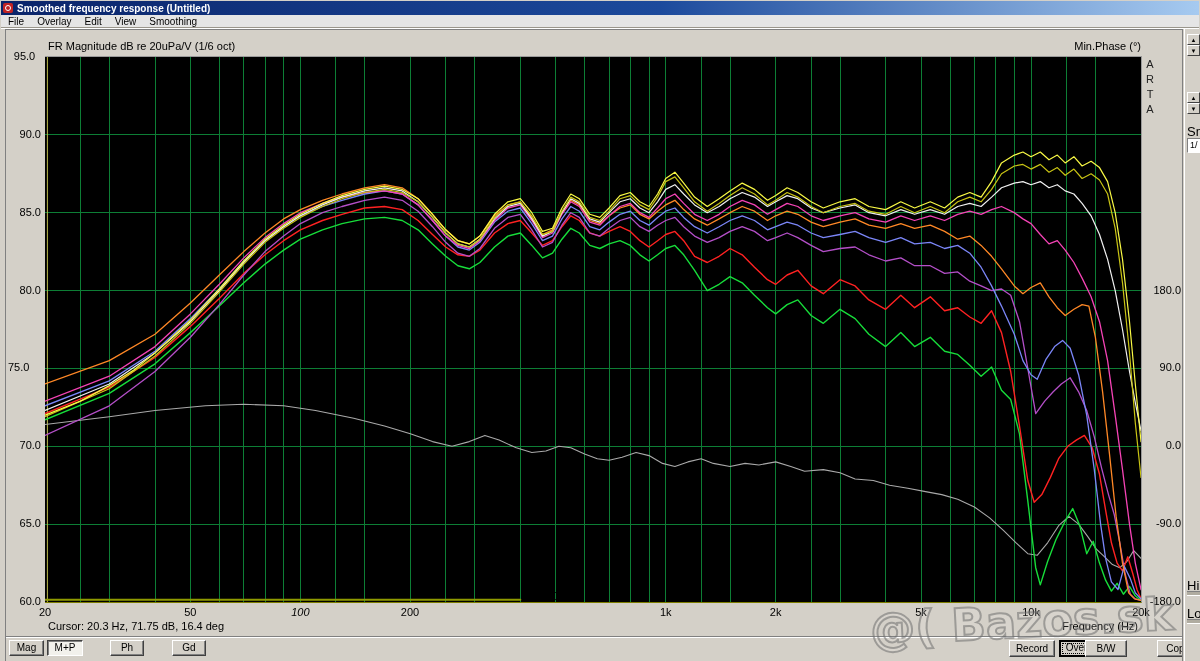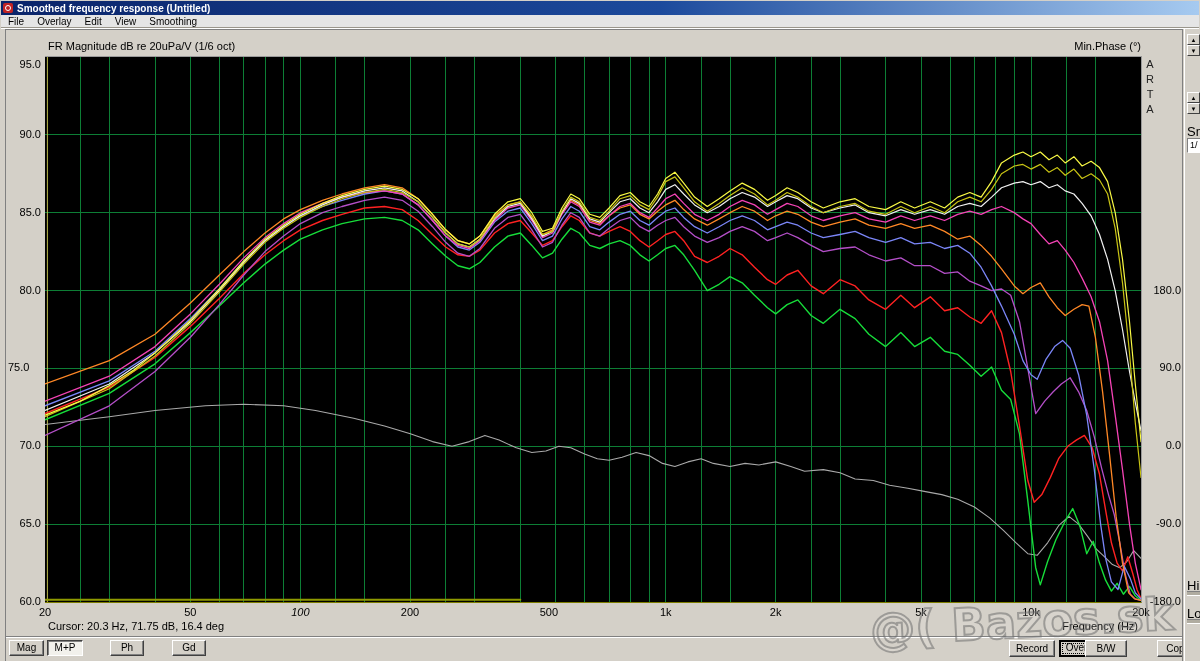--- a/index.html
+++ b/index.html
@@ -139,27 +139,27 @@
   <div class="btn small" style="left:166px;width:34px;">Gd</div>
 
   <div class="btn" style="left:1003px;width:46px;">Record</div>
   <div class="btn focused" style="left:1053px;width:48px;">Overlay</div>
   <div class="btn" style="left:1079px;width:42px;">B/W</div>
   <div class="btn" style="left:1151px;width:42px;">Copy</div>
 <span class="tick" style="left: 23px; top: 576px; width: 32px; text-align: center;">20</span>
     <span class="tick" style="left: 168.381px; top: 576px; width: 32px; text-align: center;">50</span>
     <span class="tick" style="left: 278.357px; top: 576px; width: 32px; text-align: center; font-style: italic;">100</span>
     <span class="tick" style="left: 388px; top: 576px; width: 32px; text-align: center;">200</span>
-    <span class="tick" style="left: 533.714px; top: 576px; width: 32px; ">500</span>
+    <span class="tick" style="left: 533.714px; top: 560px; width: 32px; ">500</span>
     <span class="tick" style="left: 643.69px; top: 576px; width: 32px; text-align: center;">1k</span>
     <span class="tick" style="left: 753.667px; top: 576px; width: 32px; text-align: center;">2k</span>
     <span class="tick" style="left: 899.047px; top: 576px; width: 32px; text-align: center;">5k</span>
     <span class="tick" style="left: 1009.02px; top: 576px; width: 32px; text-align: center;">10k</span>
     <span class="tick" style="left: 1119px; top: 576px; width: 32px; text-align: center;">20k</span>
-    <span class="tick" style="left: 2px; top: 28px; width: 33px; text-align: right;">95.0</span>
+    <span class="tick" style="left: 2px; top: 20px; width: 33px; text-align: center;">95.0</span>
     <span class="tick" style="left: 2px; top: 97.8571px; width: 33px; text-align: right;">90.0</span>
     <span class="tick" style="left: 2px; top: 175.714px; width: 33px; text-align: right;">85.0</span>
     <span class="tick" style="left: 2px; top: 253.571px; width: 33px; text-align: right;">80.0</span>
     <span class="tick" style="left: 2px; top: 331.429px; width: 33px; text-align: left;">75.0</span>
     <span class="tick" style="left: 2px; top: 409.286px; width: 33px; text-align: right;">70.0</span>
     <span class="tick" style="left: 2px; top: 487.143px; width: 33px; text-align: right;">65.0</span>
     <span class="tick" style="left: 2px; top: 565px; width: 33px; text-align: right;">60.0</span>
     <span class="tick" style="left: 1141px; top: 253.571px; width: 34px; text-align: right;">180.0</span>
     <span class="tick" style="left: 1141px; top: 331.429px; width: 34px; text-align: right;">90.0</span>
     <span class="tick" style="left: 1141px; top: 409.286px; width: 34px; text-align: right;">0.0</span>

